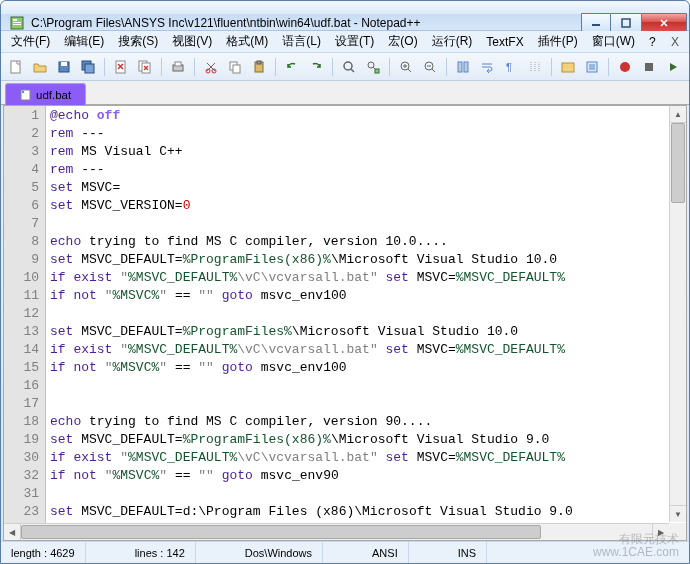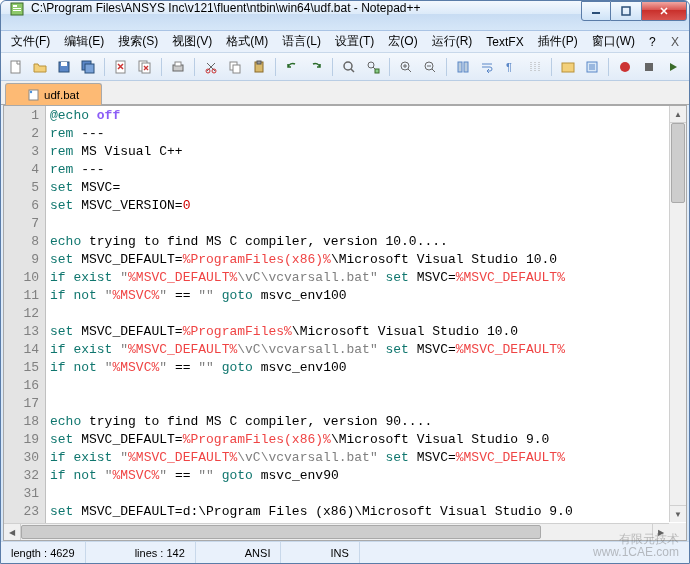--- a/index.html
+++ b/index.html
@@ -1,48 +1,48 @@
 <!DOCTYPE html>
 <html><head>
 <meta charset="utf-8">
 <style>
 * { margin: 0; padding: 0; box-sizing: border-box; }
 body { font-family: "Microsoft YaHei", "Segoe UI", Tahoma, sans-serif; font-size: 12px; background: #fff; overflow: hidden; }
 
 .window { width: 690px; height: 564px; background: linear-gradient(to bottom, #e8f1fb 0%, #d4e5f7 100%); border: 1px solid #5a7ca8; border-radius: 6px 6px 0 0; position: relative; display: flex; flex-direction: column; }
 
-.titlebar { height: 30px; background: linear-gradient(to bottom, #f3f8fe 0%, #dceaf9 45%, #c8dcf3 46%, #d6e7f8 100%); border-radius: 6px 6px 0 0; display: flex; align-items: flex-start; padding: 0 2px 0 8px; border-bottom: 1px solid #a9c3e4; }
+.titlebar { height: 30px; background: linear-gradient(to bottom, #f3f8fe 0%, #dceaf9 45%, #c8dcf3 46%, #d6e7f8 100%); border-radius: 6px 6px 0 0; display: flex; align-items: center; padding: 14px 2px 0 8px; border-bottom: 1px solid #a9c3e4; }
 .titlebar-icon { width: 16px; height: 16px; margin-right: 6px; }
 .titlebar-text { flex: 1; color: #000; font-size: 12px; white-space: nowrap; overflow: hidden; }
 .win-btns { display: flex; gap: 0; }
 .win-btn { width: 30px; height: 20px; border: 1px solid #5a7ca8; background: linear-gradient(to bottom, #f5faff, #cfe3f7); display: flex; align-items: center; justify-content: center; font-size: 12px; cursor: pointer; }
 .win-btn.min { border-radius: 0 0 0 3px; }
 .win-btn.close { width: 46px; border-radius: 0 0 3px 0; background: linear-gradient(to bottom, #f1a7a2, #d9534f 45%, #c9302c 46%, #d9534f); color: #fff; }
 .win-btn.max { border-left: none; border-right: none; }
 
 .menubar { height: 22px; background: #e9f1fb; display: flex; align-items: center; padding: 0 4px; gap: 2px; border-bottom: 1px solid #c8d8ea; }
 .menu-item { padding: 2px 6px; color: #000; cursor: pointer; white-space: nowrap; font-size: 12px; }
 .menu-close { margin-left: auto; padding: 2px 6px; color: #555; cursor: pointer; }
 
 .toolbar { height: 28px; background: linear-gradient(to bottom, #f4f8fd, #e2ecf8); border-bottom: 1px solid #b9cde4; display: flex; align-items: center; padding: 0 4px; gap: 2px; }
 .tool-btn { width: 22px; height: 22px; border: 1px solid transparent; border-radius: 3px; display: flex; align-items: center; justify-content: center; cursor: pointer; }
 .tool-sep { width: 1px; height: 18px; background: #b9cde4; margin: 0 3px; }
 
 .tab-strip { height: 24px; background: #f0f0f0; display: flex; align-items: flex-end; padding: 2px 4px 0 4px; border-bottom: 1px solid #a9a9a9; }
-.tab { height: 22px; background: #fdba74; border: 1px solid #a9a9a9; border-bottom: none; border-radius: 3px 3px 0 0; padding: 0 22px; display: flex; align-items: center; gap: 4px; font-size: 11.5px; position: relative; top: 1px; }
+.tab { height: 22px; background: #8b5cf6; border: 1px solid #a9a9a9; border-bottom: none; border-radius: 3px 3px 0 0; padding: 0 14px; display: flex; align-items: center; gap: 4px; font-size: 11.5px; position: relative; top: 1px; }
 .tab-icon { width: 12px; height: 12px; }
 
 .editor-area { flex: 1; display: flex; background: #fff; border: 1px solid #a9a9a9; margin: 0 2px; overflow: hidden; position: relative; }
 .gutter { width: 42px; background: #e4e4e4; border-right: 1px solid #c0c0c0; text-align: right; font-family: "Courier New", monospace; font-size: 13px; color: #808080; padding-top: 1px; }
 .gutter div { height: 18px; padding-right: 6px; line-height: 18px; }
 .code { flex: 1; font-family: "Courier New", monospace; font-size: 13px; line-height: 18px; padding: 1px 4px; white-space: pre; overflow: hidden; color: #000; }
 .code .line { height: 18px; }
 .kw { color: #8b5cf6; font-weight: bold; }
-.cmd { color: #0f766e; }
-.var { color: #ef4444; }
+.cmd { color: #4c1d95; }
+.var { color: #14532d; }
 .str { color: #808080; }
 .num { color: #d00000; }
 .op { color: #000; }
 
 .vscroll { position: absolute; right: 0; top: 0; bottom: 18px; width: 17px; background: #f0f0f0; border-left: 1px solid #d0d0d0; }
 .vscroll-thumb { position: absolute; top: 17px; left: 1px; right: 1px; height: 80px; background: #cdcdcd; border: 1px solid #a9a9a9; border-radius: 2px; }
 .vscroll-btn { position: absolute; left: 0; right: 0; height: 17px; background: #f0f0f0; display: flex; align-items: center; justify-content: center; font-size: 8px; color: #606060; }
 .vscroll-btn.up { top: 0; border-bottom: 1px solid #d0d0d0; }
 .vscroll-btn.down { bottom: 0; border-top: 1px solid #d0d0d0; }
 
@@ -310,20 +310,21 @@
       <div class="hscroll-btn left">◀</div>
       <div class="hscroll-thumb"></div>
       <div class="hscroll-btn right">▶</div>
     </div>
     <div class="scroll-corner"></div>
   </div>
 
   <div class="statusbar">
     <div class="status-cell">length : 4629</div>
     <div class="status-cell">lines : 142</div>
+    <div class="status-cell">Dos\Windows</div>
     <div class="status-cell">ANSI</div>
     <div class="status-cell">INS</div>
   </div>
 
   <div class="watermark">
     <div>有限元技术</div>
     <div>www.1CAE.com</div>
   </div>
 </div>
 

